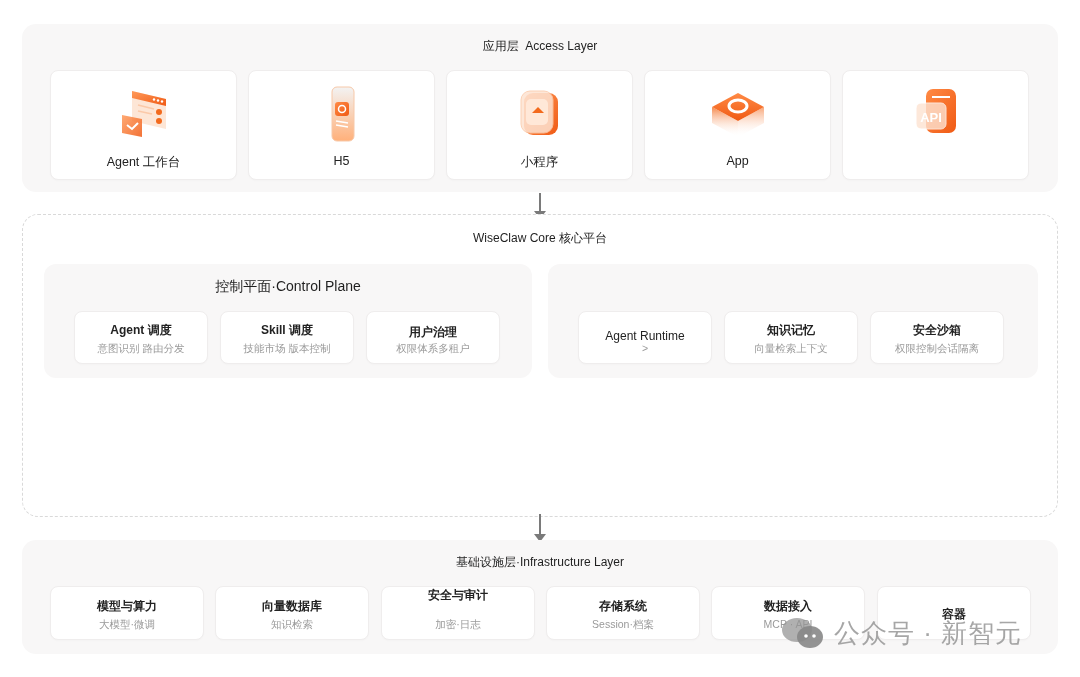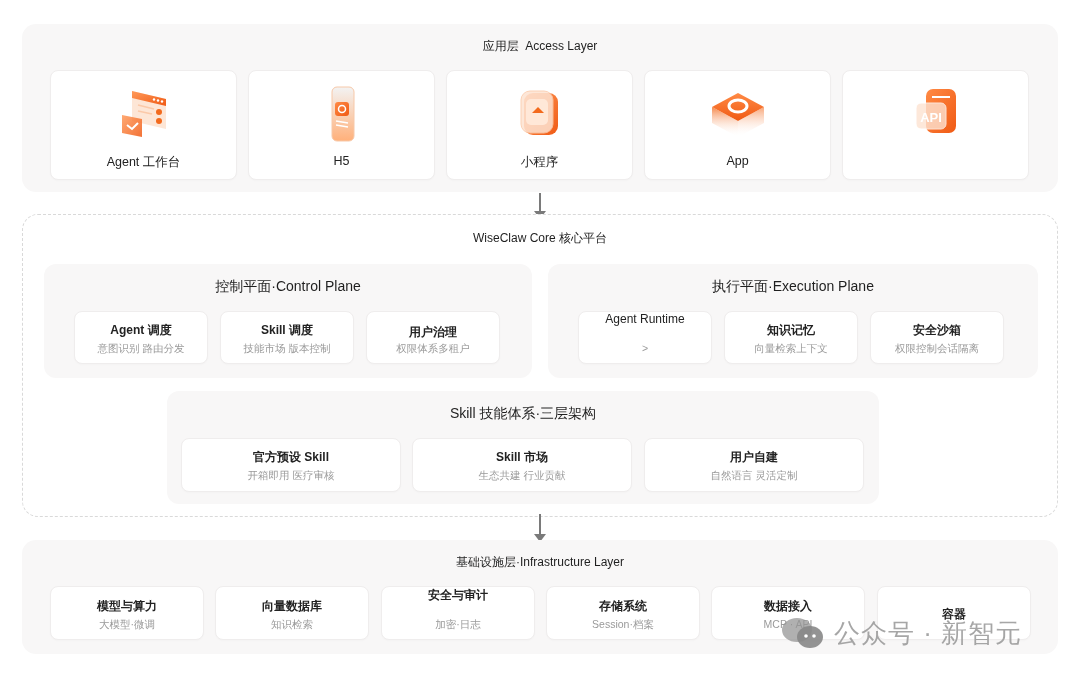--- a/index.html
+++ b/index.html
@@ -147,50 +147,34 @@
       <div class="title" style="top:10px;">Skill 调度</div>
       <div class="sub" style="top:30px;">技能市场 版本控制</div>
     </div>
     <div class="card" style="left:322px; top:47px; width:134px; height:53px;">
       <div class="title" style="top:12px;">用户治理</div>
       <div class="sub" style="top:30px;">权限体系多租户</div>
     </div>
   </div>
 
   <div class="plane" style="left:525px; top:49px; width:490px; height:114px;">
-    <div class="plane-title">执行平面·Execution Plane</div>
     <div class="card" style="left:30px; top:47px; width:134px; height:53px;">
-      <div class="title" style="top:0; font-weight:normal;">Agent Runtime</div>
+      <div class="title" style="top:17px; font-weight:normal;">Agent Runtime</div>
       <div class="sub" style="top:30px;">&gt;</div>
     </div>
     <div class="card" style="left:176px; top:47px; width:134px; height:53px;">
       <div class="title" style="top:10px;">知识记忆</div>
       <div class="sub" style="top:30px;">向量检索上下文</div>
     </div>
     <div class="card" style="left:322px; top:47px; width:134px; height:53px;">
       <div class="title" style="top:10px;">安全沙箱</div>
       <div class="sub" style="top:30px;">权限控制会话隔离</div>
     </div>
   </div>
 
-  <div class="plane" style="left:144px; top:176px; width:712px; height:113px;">
-    <div class="plane-title">Skill 技能体系·三层架构</div>
-    <div class="card" style="left:14px; top:47px; width:220px; height:54px;">
-      <div class="title" style="top:10px;">官方预设 Skill</div>
-      <div class="sub" style="top:30px;">开箱即用 医疗审核</div>
-    </div>
-    <div class="card" style="left:245px; top:47px; width:220px; height:54px;">
-      <div class="title" style="top:10px;">Skill 市场</div>
-      <div class="sub" style="top:30px;">生态共建 行业贡献</div>
-    </div>
-    <div class="card" style="left:477px; top:47px; width:220px; height:54px;">
-      <div class="title" style="top:10px;">用户自建</div>
-      <div class="sub" style="top:30px;">自然语言 灵活定制</div>
-    </div>
-  </div>
 </div>
 
 <div class="arrow" style="left:534px; top:514px; height:28px;">
   <div class="shaft" style="height:22px;"></div>
   <div class="head" style="top:20px;"></div>
 </div>
 
 <div class="layer" style="left:22px; top:540px; width:1036px; height:114px;">
   <div class="layer-title" style="top:14px;">基础设施层·Infrastructure Layer</div>
 

